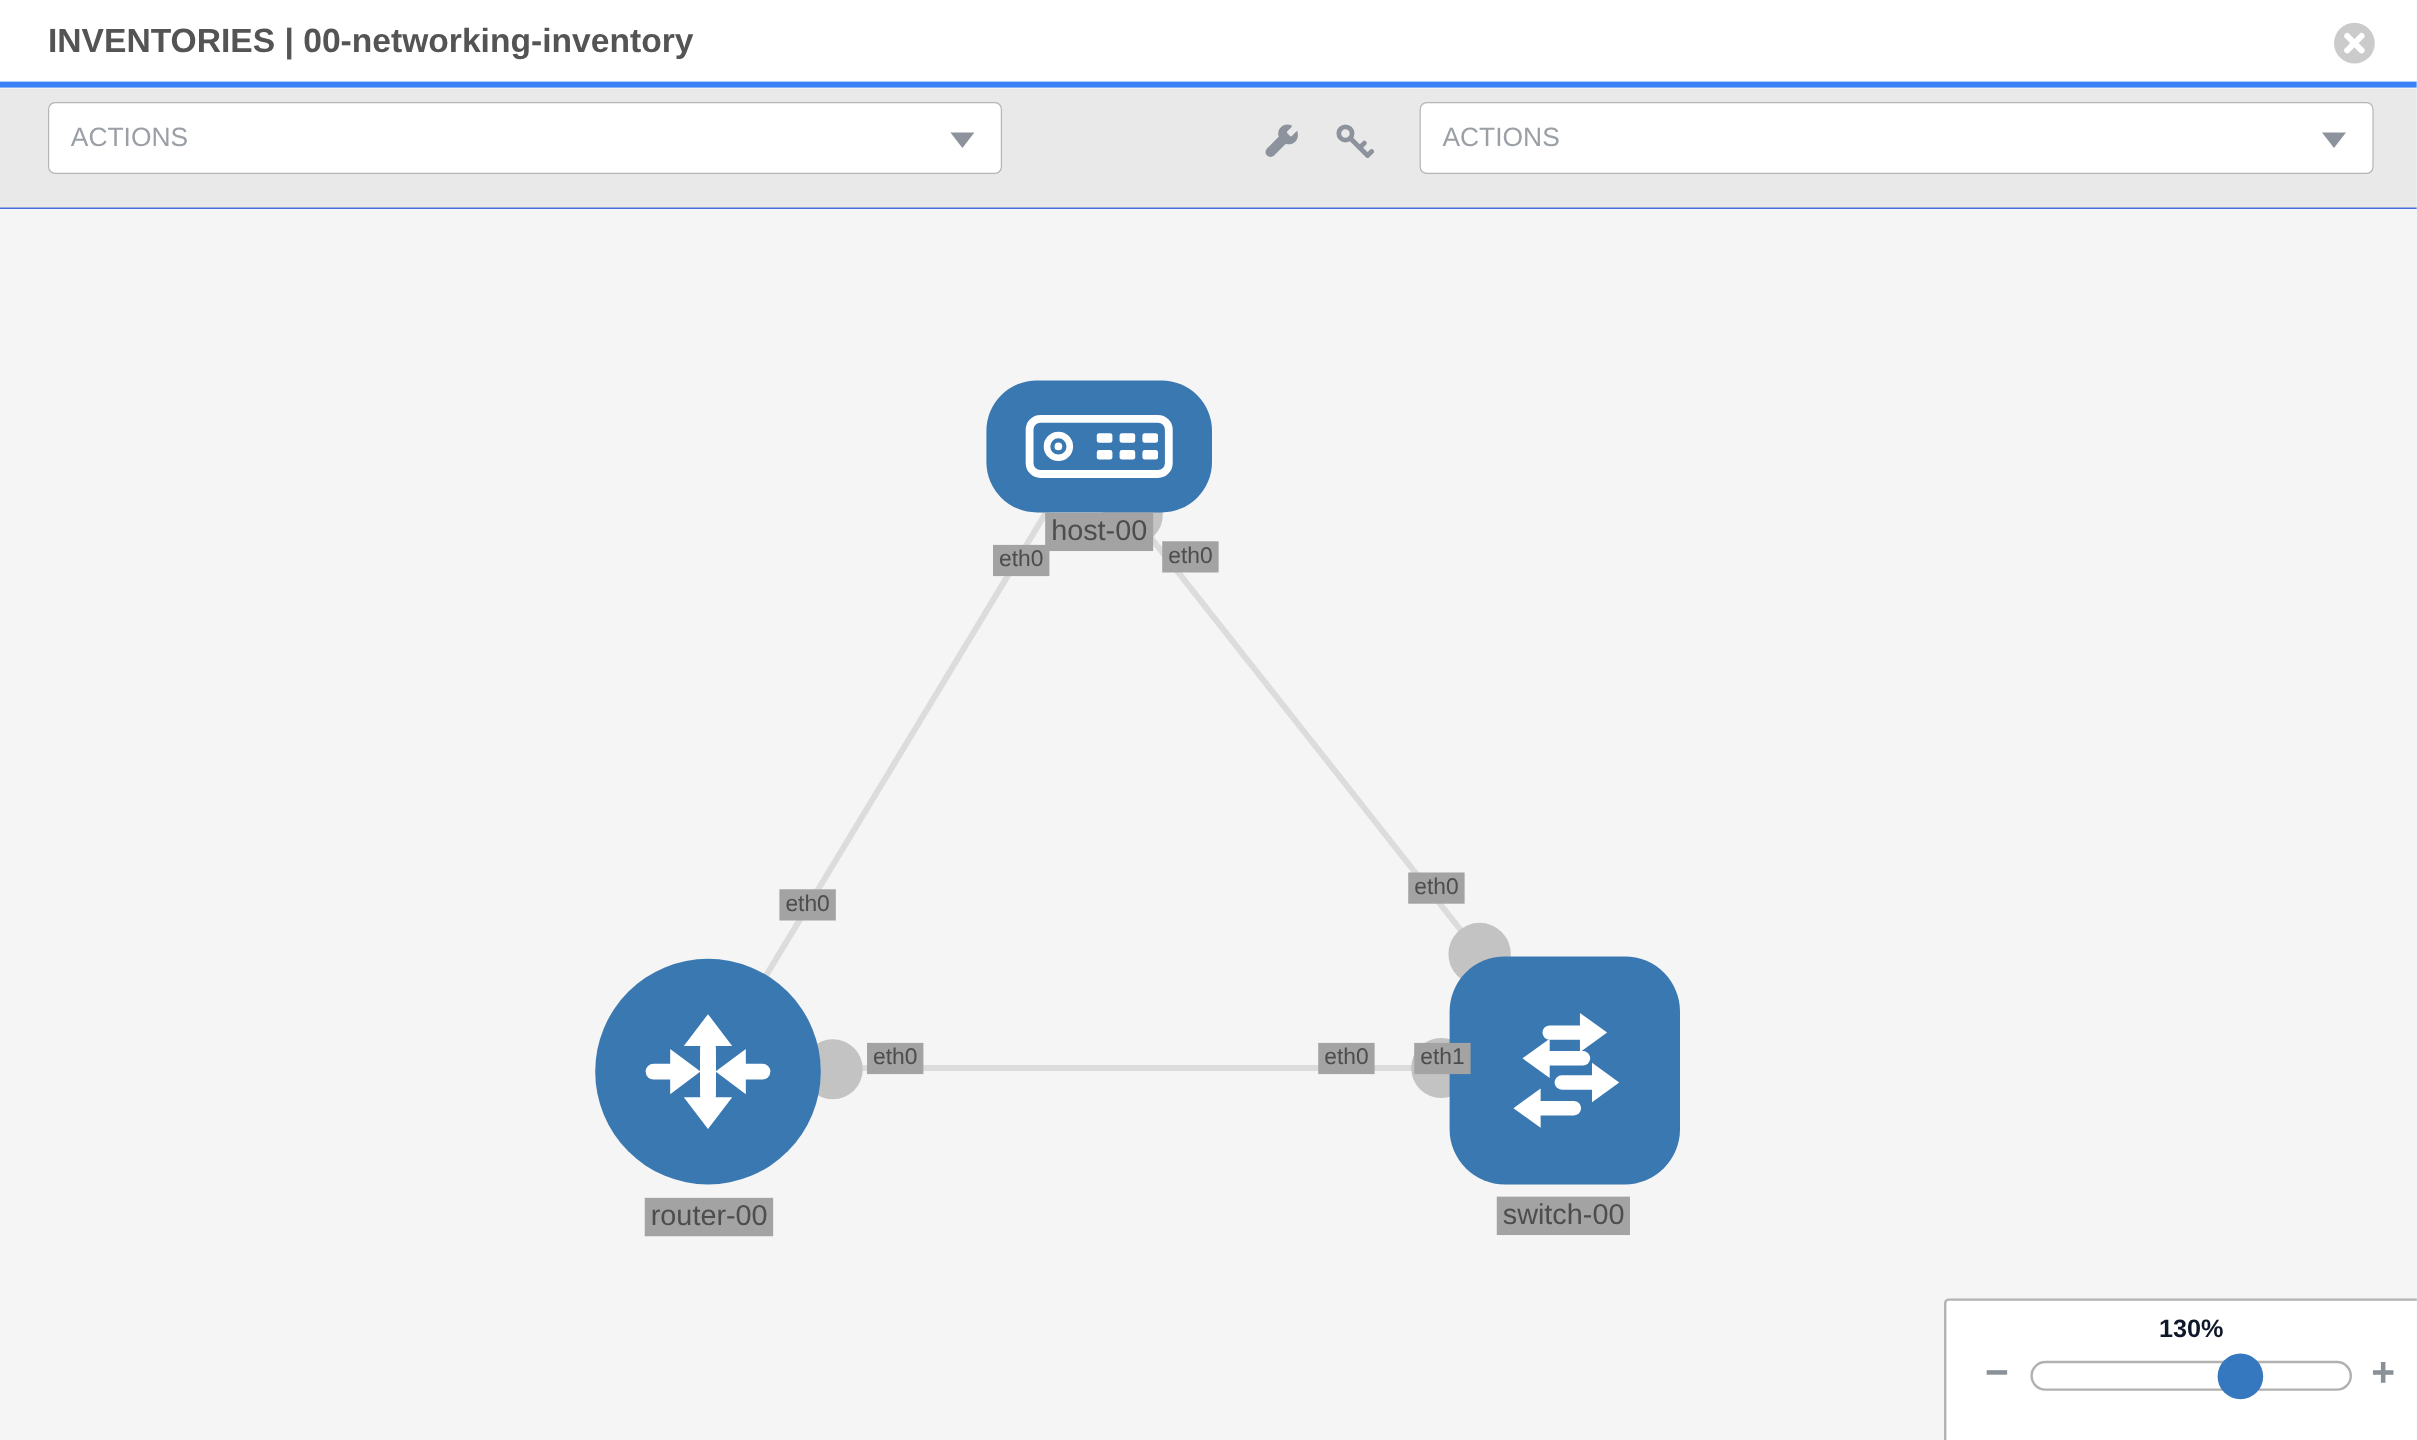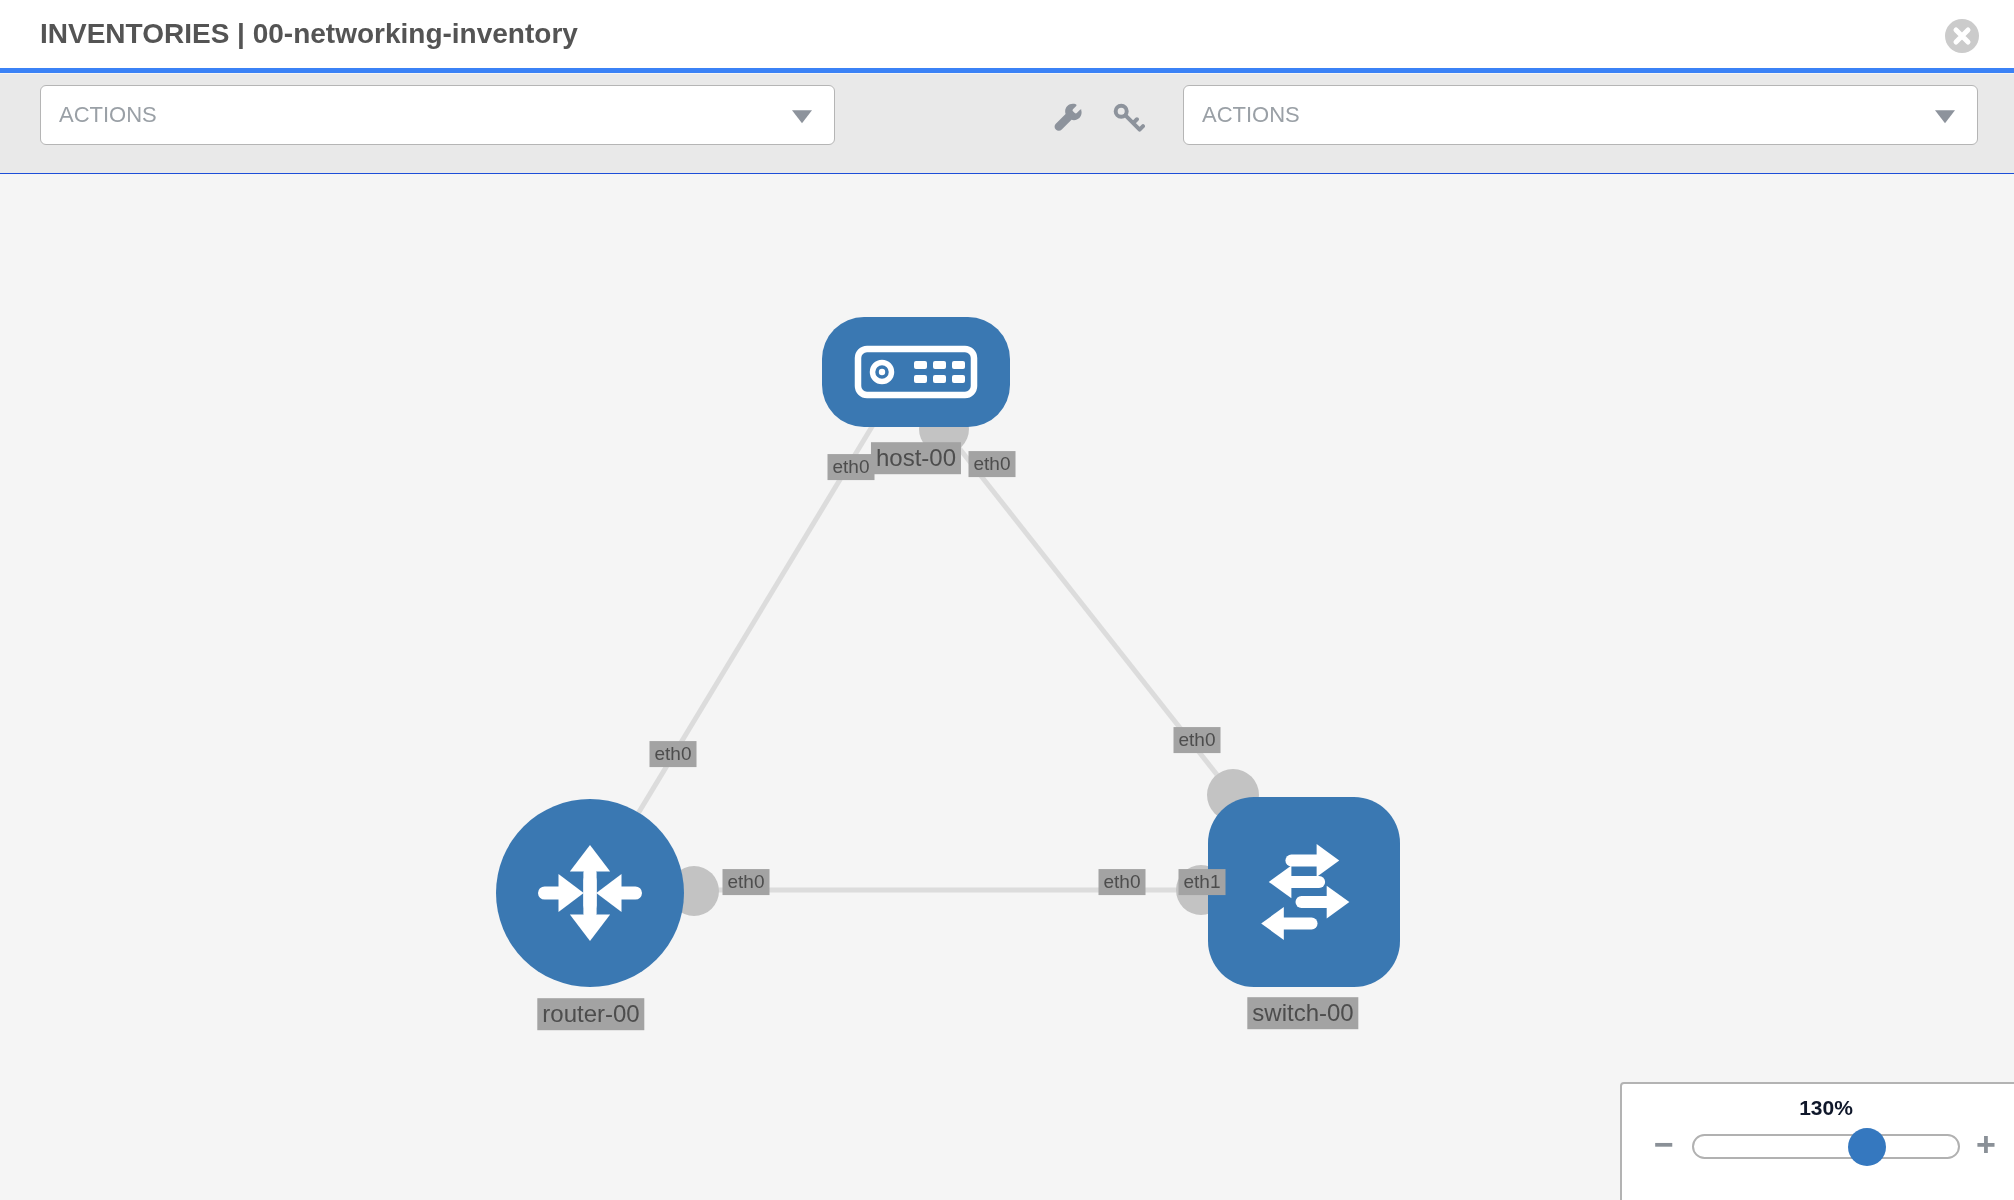--- a/index.html
+++ b/index.html
@@ -197,21 +197,21 @@
       </g>
       <g fill="#ffffff">
         <polygon points="78,25 60,12 60,38"></polygon>
         <polygon points="22,42 40,29 40,55"></polygon>
         <polygon points="86,58 68,45 68,71"></polygon>
         <polygon points="16,75 34,62 34,88"></polygon>
       </g>
     </svg>
   </div>
 
-  <div class="graph-label node-name" style="left:916px; top:303px;">host-00</div>
+  <div class="graph-label node-name" style="left:916px; top:288px;">host-00</div>
   <div class="graph-label node-name" style="left:591px; top:859px;">router-00</div>
   <div class="graph-label node-name" style="left:1303px; top:858px;">switch-00</div>
 
   <div class="graph-label if-label" style="left:851px; top:312px;">eth0</div>
   <div class="graph-label if-label" style="left:992px; top:309px;">eth0</div>
   <div class="graph-label if-label" style="left:673px; top:599px;">eth0</div>
   <div class="graph-label if-label" style="left:1197px; top:585px;">eth0</div>
   <div class="graph-label if-label" style="left:746px; top:727px;">eth0</div>
 
   <div class="graph-label if-label" style="left:1122px; top:727px; z-index:5;">eth0</div>

